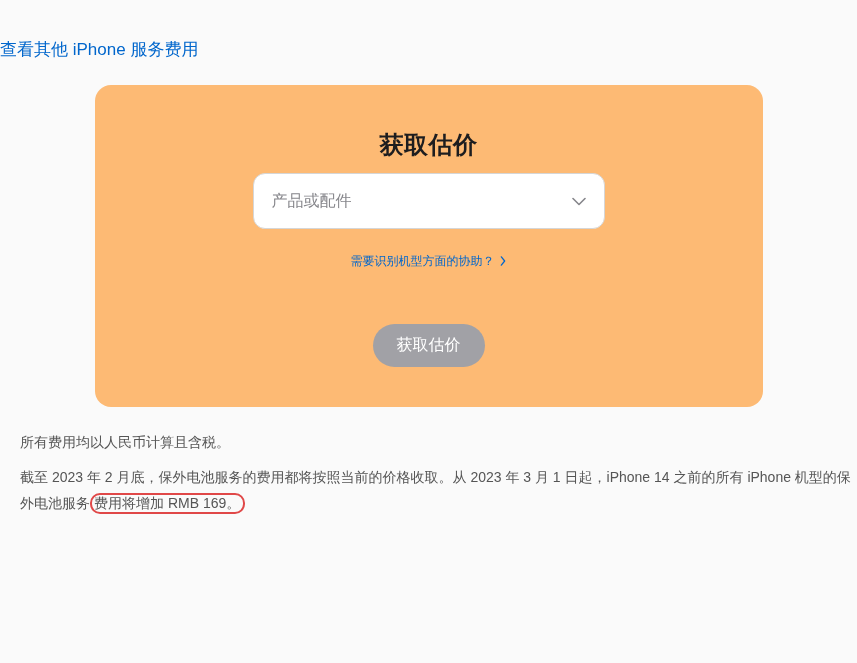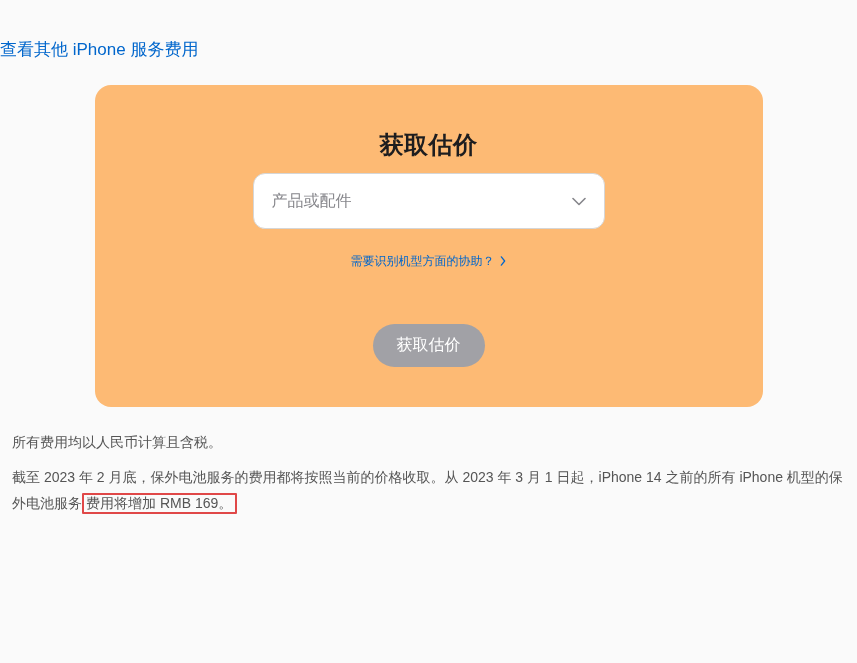--- a/index.html
+++ b/index.html
@@ -88,30 +88,30 @@
       background: #a1a1a6;
       color: #fff;
       font-size: 16px;
       border: none;
       border-radius: 22px;
       padding: 11px 24px;
       cursor: default;
     }
     .notes {
       width: 832px;
-      margin: 22px auto 0 12px;
+      margin: 22px auto 0 20px;
       font-size: 14px;
       color: #555;
       line-height: 1.9;
       text-align: left;
     }
     .notes p { margin-bottom: 8px; position: relative; }
     .highlight-box {
       border: 2px solid #e04848;
-      border-radius: 1px;
+      border-radius: 10px;
       padding: 0 3px 1px 2px;
       display: inline;
       text-align: center;
     }
   </style>
 </head>
 <body>
 
 <div class="top-link">
   <a>查看其他 iPhone 服务费用</a>

